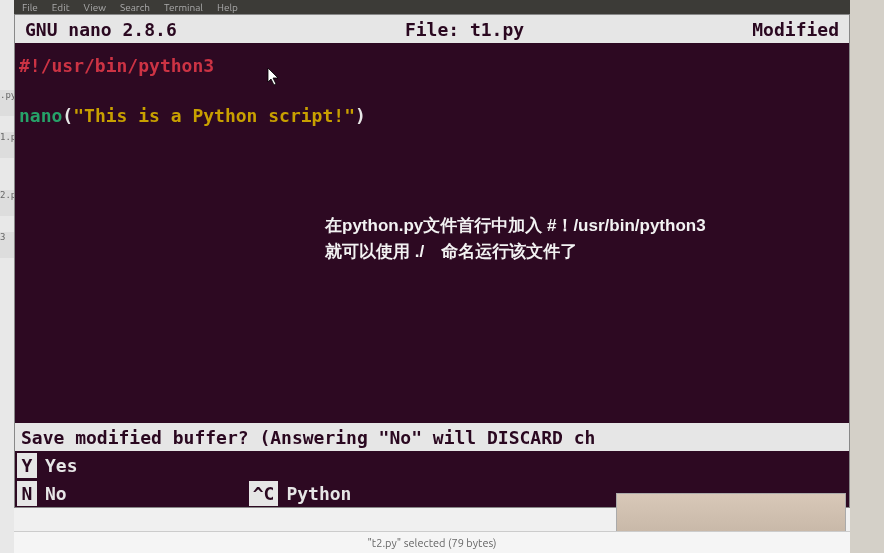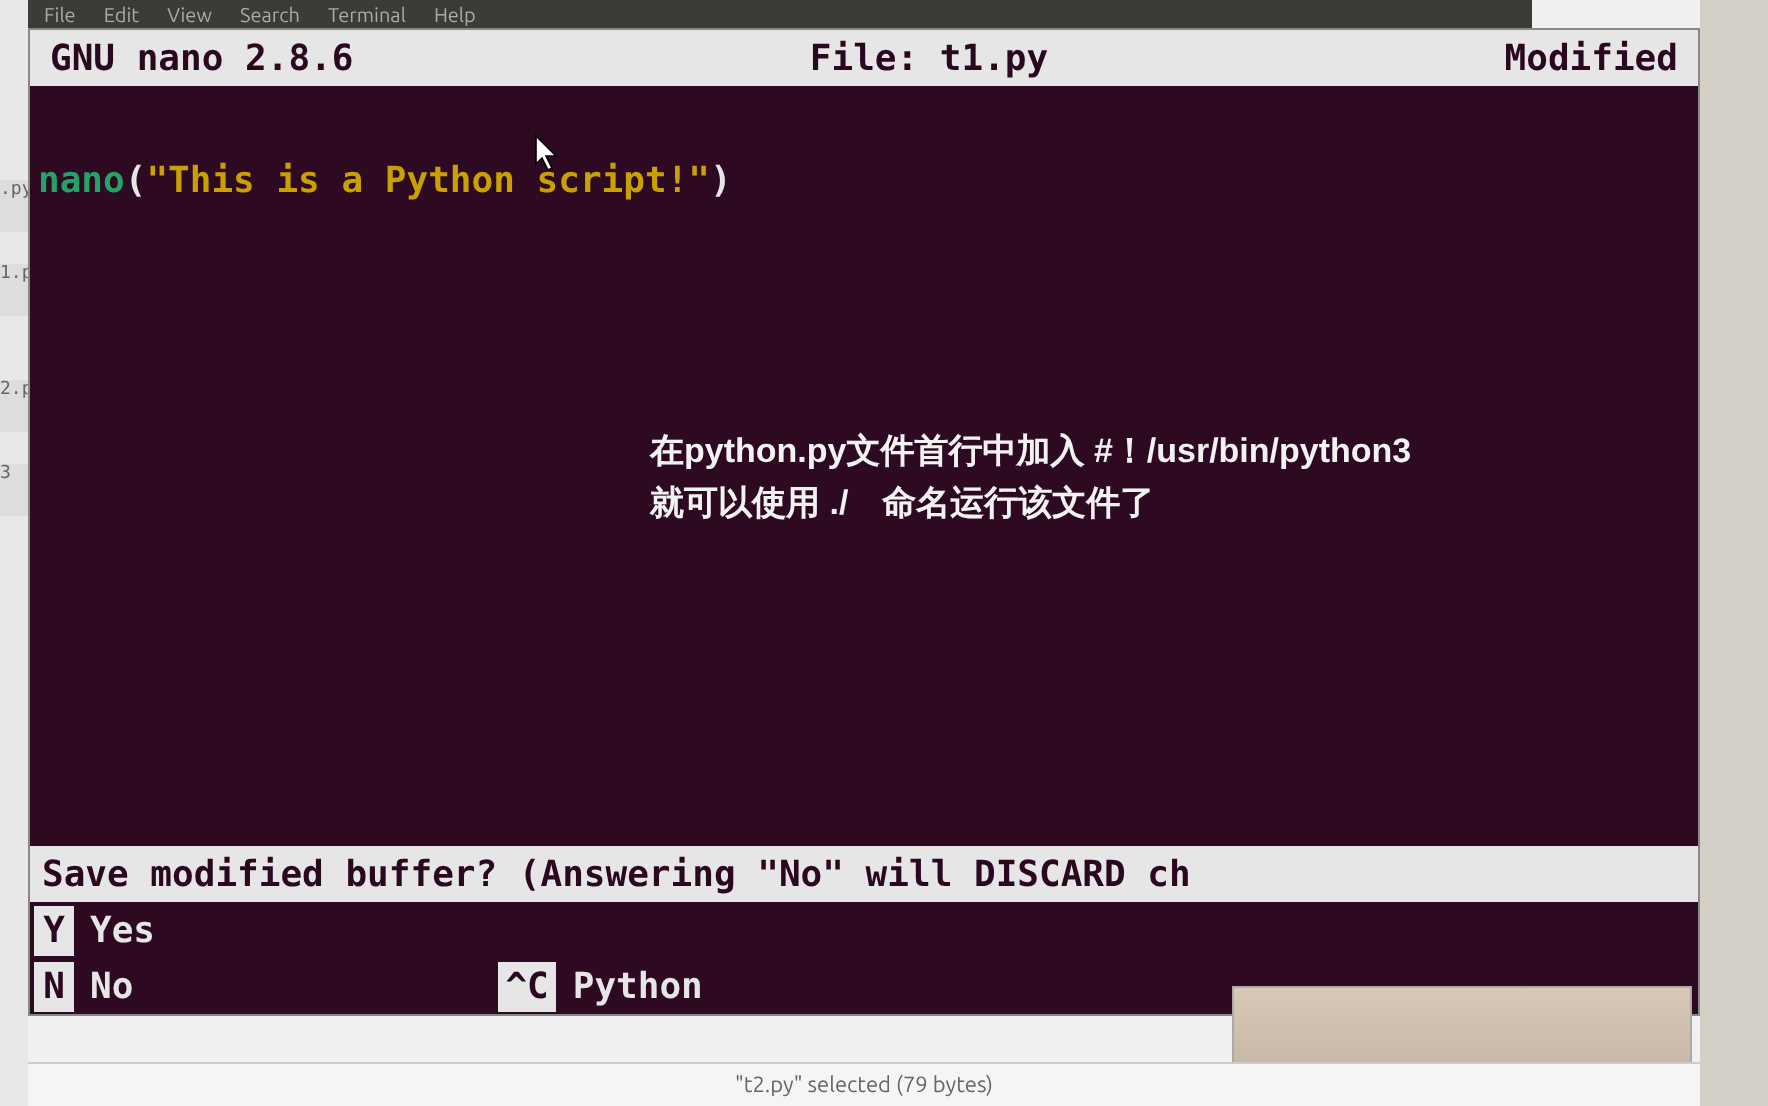--- a/index.html
+++ b/index.html
@@ -23,21 +23,21 @@
     width: 14px;
     height: 26px;
     background: #ddd;
     font-size: 9px;
     color: #666;
     overflow: hidden;
   }
   .menubar {
     position: absolute;
     left: 14px; top: 0;
-    width: 752px; height: 14px;
+    width: 836px; height: 14px;
     background: #3c3b37;
     color: #aaa;
     font-size: 10px;
     padding-left: 8px;
     display: flex;
     gap: 14px;
     align-items: center;
     font-family: "Ubuntu", sans-serif;
   }
   .terminal {
@@ -174,20 +174,23 @@
 </div>
 
 <div class="terminal">
   <div class="nano-header">
     <span>GNU nano 2.8.6</span>
     <span>File: t1.py</span>
     <span>Modified</span>
   </div>
 
   <div class="editor-body">
+    <div>
+      <span class="comment">#!/usr/bin/python3</span>
+    </div>
     <div>&nbsp;</div>
     <div>
       <span class="func">nano</span><span class="paren">(</span><span class="string">"This is a Python script!"</span><span class="paren">)</span>
     </div>
 
     <div class="cursor-arrow">
       <svg width="16" height="20" viewBox="0 0 16 20">
         <path d="M1 1 L1 15 L4 12 L7 18 L9 17 L6 11 L11 11 Z" fill="#fff" stroke="#000" stroke-width="0.8"></path>
       </svg>
     </div>

